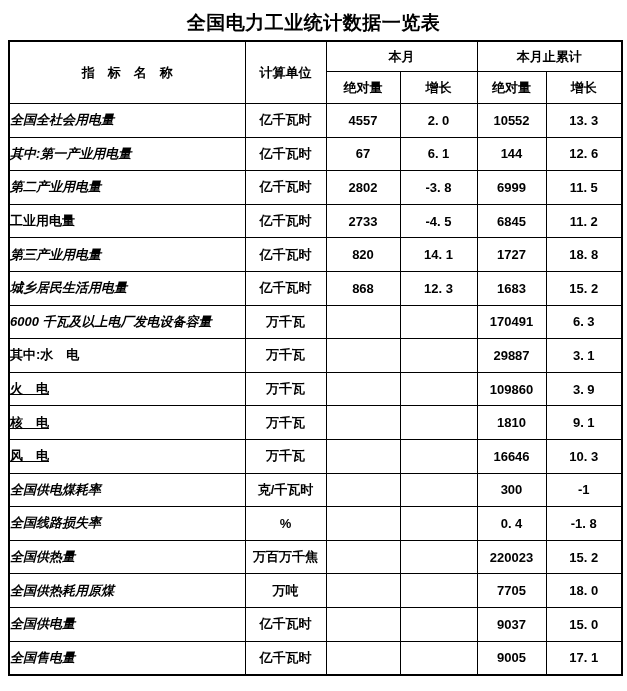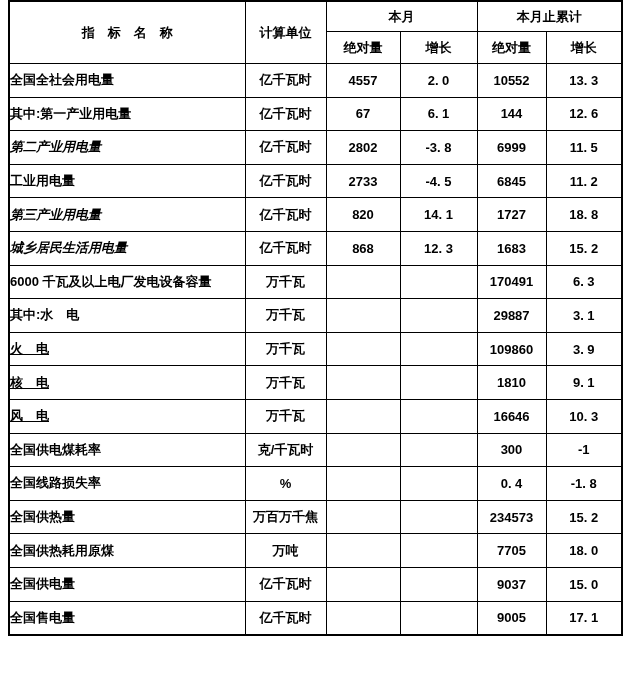--- a/index.html
+++ b/index.html
@@ -40,30 +40,31 @@
     overflow: hidden;
     white-space: nowrap;
   }
   .stats-table thead tr.h-top th { height: 29px; font-family: Liberation Mono, monospace; }
   .stats-table thead tr.h-sub th { height: 31px; margin-left: 9px; }
   .stats-table thead th { text-align: center; vertical-align: middle; }
   .stats-table tbody td { height: 32.6px; vertical-align: middle; }
   .cell-indicator { text-align: left; }
   .cell-center { text-align: center; }
   
-  .ind-0 { padding-left: 9px; }
+  .ind-0 { padding-left: 9px; font-style: italic; }
   .ind-1 { padding-left: 36px; }
   .ind-2 { padding-left: 41px; font-style: italic; }
   .ind-3 { padding-left: 57px; }
   .ind-4 { padding-left: 61px; text-decoration: underline; }
 </style>
 </head>
 <body>
 
 <div class="page">
+  <h1 class="title">全国电力工业统计数据一览表</h1>
 
   <table class="stats-table">
     <colgroup>
       <col style="width:236px">
       <col style="width:81px">
       <col style="width:74px">
       <col style="width:77px">
       <col style="width:69px">
       <col style="width:76px">
     </colgroup>
@@ -184,21 +185,21 @@
     <td class="cell-center"></td>
     <td class="cell-center"></td>
     <td class="cell-center">0. 4</td>
     <td class="cell-center">-1. 8</td>
   </tr>
         <tr>
     <td class="cell-indicator ind-0">全国供热量</td>
     <td class="cell-center">万百万千焦</td>
     <td class="cell-center"></td>
     <td class="cell-center"></td>
-    <td class="cell-center">234573</td>
+    <td class="cell-center">220023</td>
     <td class="cell-center">15. 2</td>
   </tr>
         <tr>
     <td class="cell-indicator ind-0">全国供热耗用原煤</td>
     <td class="cell-center">万吨</td>
     <td class="cell-center"></td>
     <td class="cell-center"></td>
     <td class="cell-center">7705</td>
     <td class="cell-center">18. 0</td>
   </tr>

